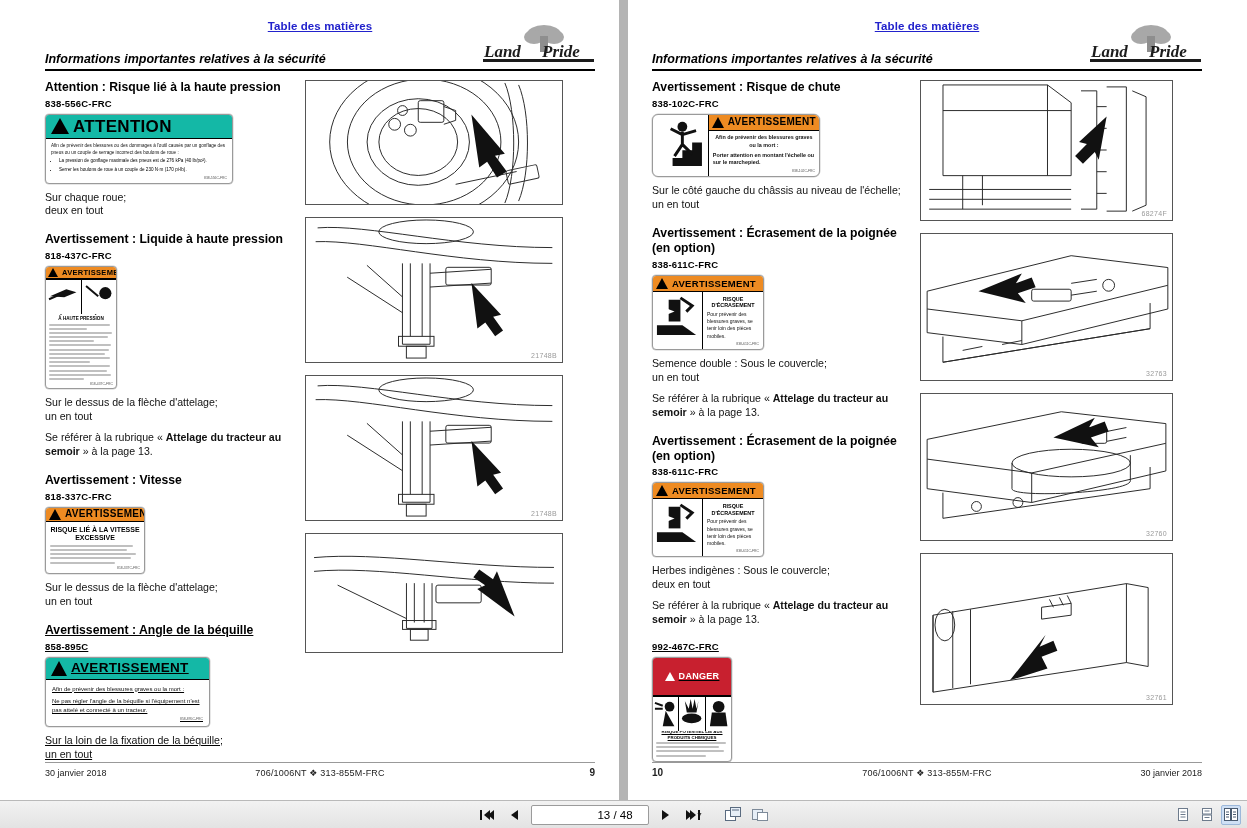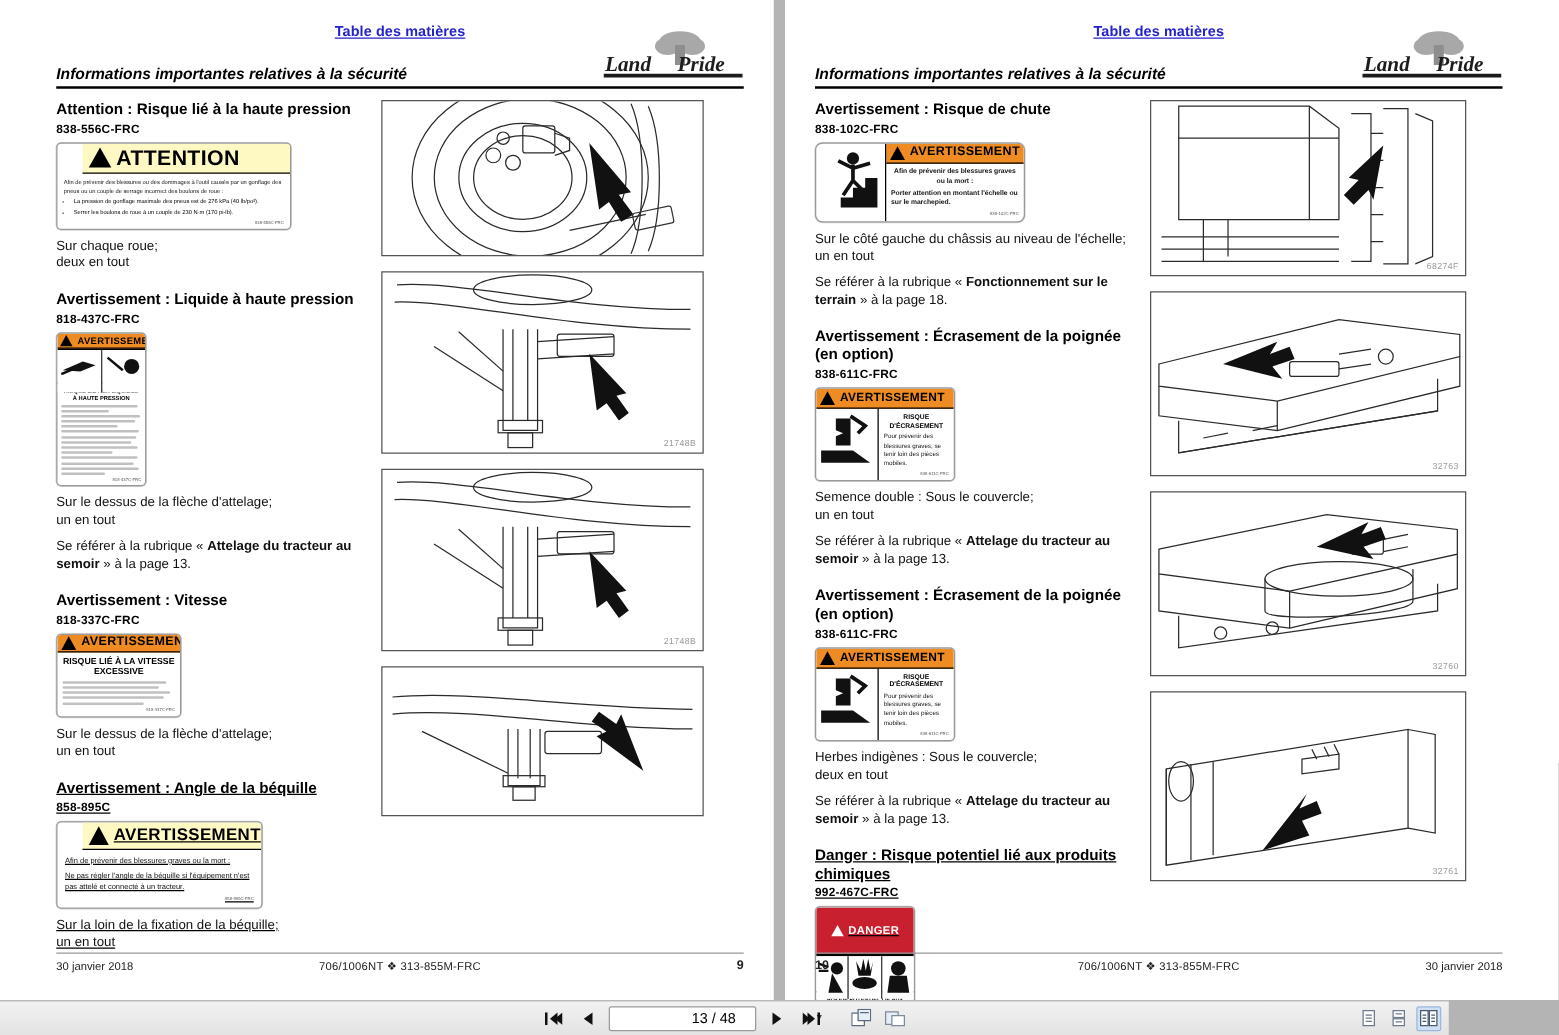--- a/index.html
+++ b/index.html
@@ -103,21 +103,21 @@
     background: #fff;
     margin: 0 0 7px 0;
     overflow: hidden;
     box-shadow: 0 0 0 .5px #cfcfcf;
   }
   .decal-band {
     display: flex; align-items: center;
     padding: 2px 4px;
     border-bottom: 1px solid #000;
   }
-  .band-yellow { background: #fef9c3; margin-left: 20px; }
+  .band-yellow { background: #14b8a6; }
   .band-orange { background: #ee8b22; }
   .band-red    { background: #c8202f; }
   .tri {
     width: 0; height: 0; flex: none;
     margin-right: 4px;
   }
   .band-word {
     font-weight: bold;
     color: #000;
     letter-spacing: .3px;
@@ -179,21 +179,21 @@
   }
   .page.right .pfooter { left: 24px; right: 45px; }
   .pf-left  { flex: 1; text-align: left; }
   .pf-mid   { flex: 2; text-align: center; letter-spacing: .2px; }
   .pf-right { flex: 1; text-align: right; }
   .pf-num { font-weight: bold; font-size: 10px; }
 
   
   #toolbar {
     position: absolute; left: 0; bottom: 0;
-    width: 1159px; height: 28px;
+    width: 1247px; height: 28px;
     background: linear-gradient(#f2f2f2, #e3e3e3);
     border-top: 1px solid #b9b9b9;
     display: flex; align-items: center;
   }
   .tb-center {
     position: absolute; left: 0; right: 0;
     display: flex; align-items: center; justify-content: center;
     gap: 7px;
   }
   .tb-right {
@@ -511,23 +511,20 @@
                   </div>
                   <div class="decal-body" style="padding:3px 4px">
                     <p class="dl" style="font-size:5.4px;text-align:center;font-weight:bold">Afin de prévenir des blessures graves ou la mort :</p>
                     <p class="dl" style="font-size:5.4px;font-weight:bold">Porter attention en montant l'échelle ou sur le marchepied.</p>
                     <div class="decal-code">838-102C-FRC</div>
                   </div>
                 </div>
               </div>
               <p class="note" style="white-space:pre-line">Sur le côté gauche du châssis au niveau de l'échelle;
 un en tout</p>
-              <p class="note">
-                <span>Se référer à la rubrique « </span><b>Fonctionnement sur le terrain</b><span> » à la page 18.</span>
-              </p>
             </div>
 
             <div class="blk">
               <h2 class="sect">Avertissement : Écrasement de la poignée (en option)</h2>
               <div class="partno">838-611C-FRC</div>
               <div class="decal" style="width:112px">
                 <div class="decal-band band-orange" style="padding:2px 3px">
                   <span class="tri" style="border-left:6px solid transparent;border-right:6px solid transparent;border-bottom:11px solid #000;"></span>
                   <span class="band-word" style="font-size:9.5px">AVERTISSEMENT</span>
                 </div>
@@ -579,21 +576,20 @@
                 </div>
               </div>
               <p class="note" style="white-space:pre-line">Herbes indigènes : Sous le couvercle;
 deux en tout</p>
               <p class="note">
                 <span>Se référer à la rubrique « </span><b>Attelage du tracteur au semoir</b><span> » à la page 13.</span>
               </p>
             </div>
 
             <div class="blk">
-              <h2 class="sect">Danger : Risque potentiel lié aux produits chimiques</h2>
               <div class="partno">992-467C-FRC</div>
               <div class="decal" style="width:80px">
                 <div class="decal-band band-red" style="padding:14px 3px;justify-content:center">
                   <span class="tri" style="border-left:5px solid transparent;border-right:5px solid transparent;border-bottom:9px solid #fff;"></span>
                   <span class="band-word" style="font-size:9px">DANGER</span>
                 </div>
                 <div class="pictos" style="height:30px">
                   <div class="picto">
                     <svg viewBox="0 0 26 30">
                         <circle cx="17" cy="10" r="5" fill="#111"></circle>

